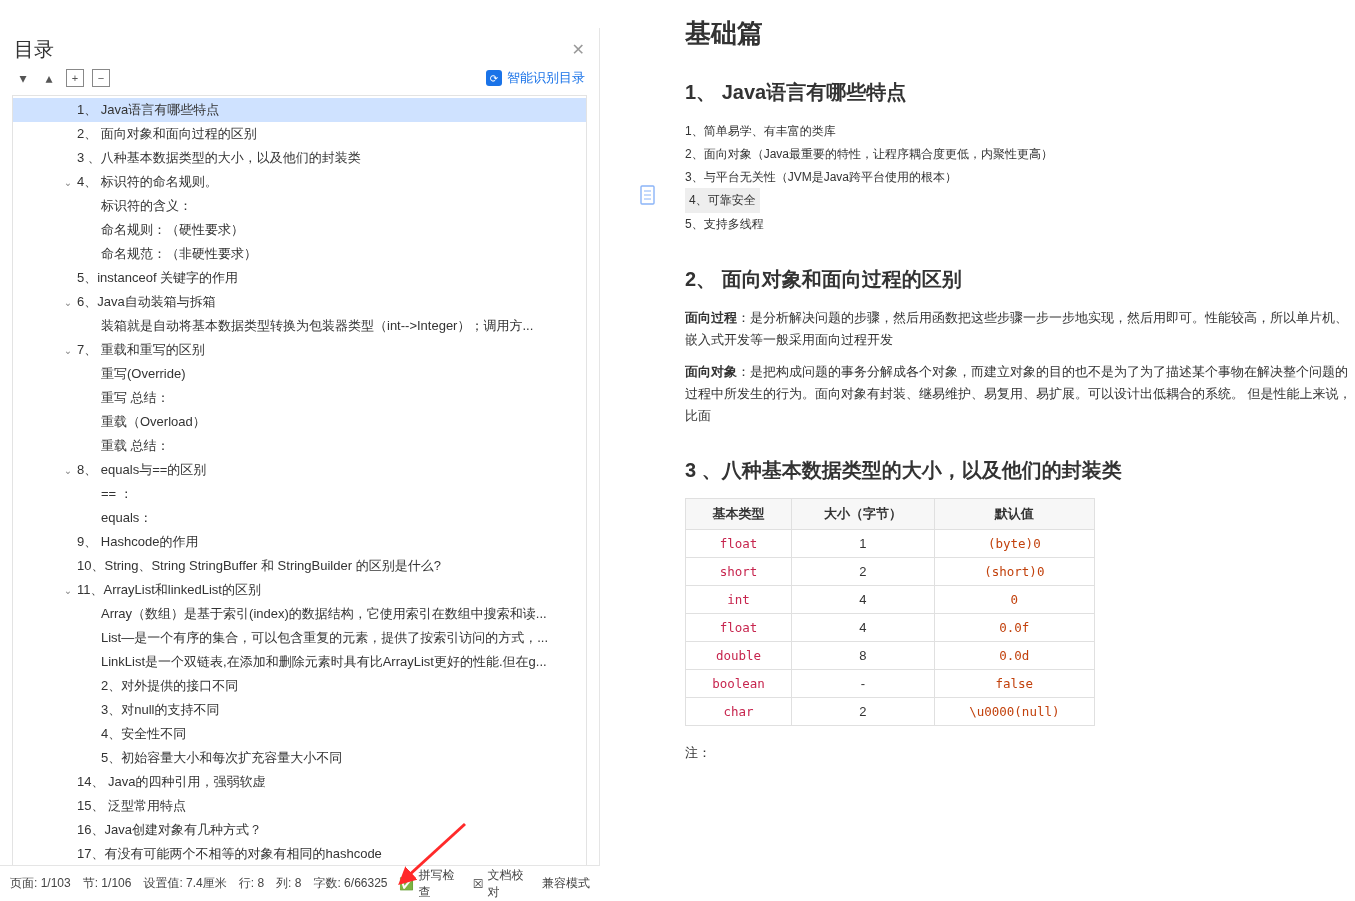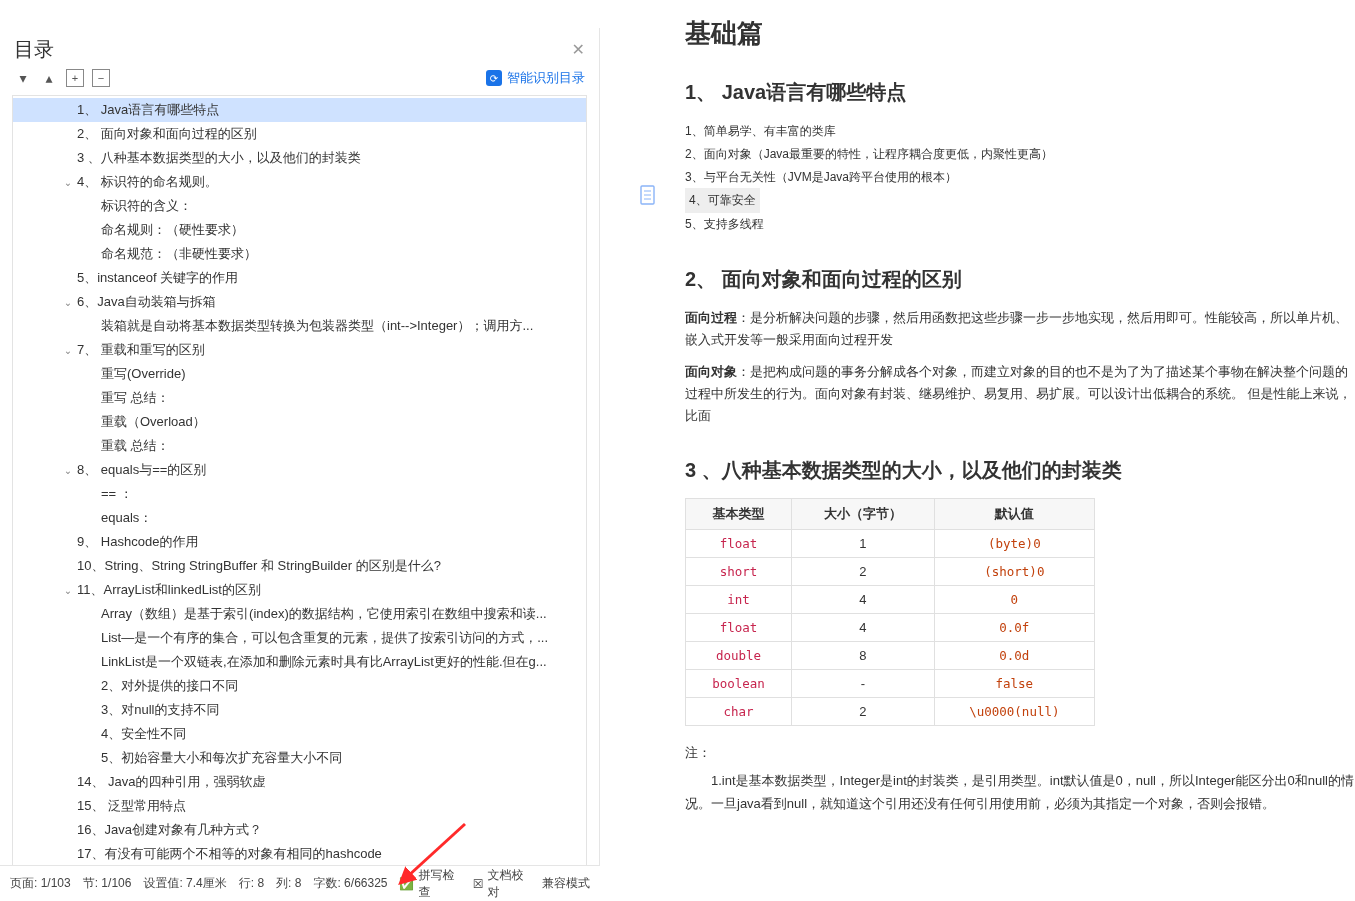--- a/index.html
+++ b/index.html
@@ -284,21 +284,20 @@
             </tr>
             <tr>
               <td class="mono">char</td>
               <td>2</td>
               <td class="mono2">\u0000(null)</td>
             </tr>
           </tbody>
       </table>
 
       <p class="note-p">注：</p>
-      <p class="note-body">1.int是基本数据类型，Integer是int的封装类，是引用类型。int默认值是0，null，所以Integer能区分出0和null的情况。一旦java看到null，就知道这个引用还没有任何引用使用前，必须为其指定一个对象，否则会报错。</p>
     </div>
   </div>
 
 </div>
 
 <div class="statusbar">
   <span class="cell">页面: 1/103</span>
   <span class="cell">节: 1/106</span>
   <span class="cell">设置值: 7.4厘米</span>
   <span class="cell">行: 8</span>

